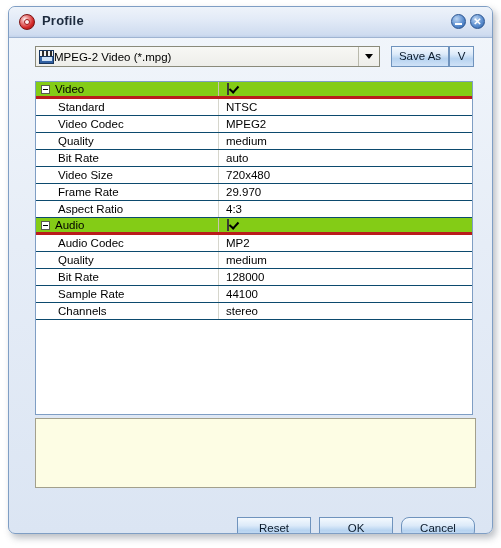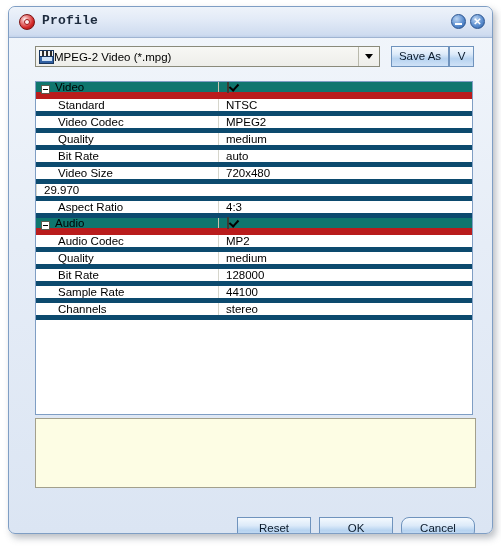--- a/index.html
+++ b/index.html
@@ -57,21 +57,20 @@
     box-sizing: border-box;
   }
   .title-text {
     position: absolute;
     left: 33px;
     top: 6px;
     font-size: 13px;
     font-weight: bold;
     color: #1d2b3e;
     letter-spacing: 0.2px;
-    font-family: Liberation Mono, monospace;
   }
   .winbtns {
     position: absolute;
     right: 7px;
     top: 7px;
     display: flex;
     gap: 4px;
   }
   .winbtn {
     width: 15px;
@@ -206,28 +205,28 @@
     background: #ffffff;
     border: 1px solid #7f9ec4;
     box-sizing: border-box;
     overflow: hidden;
   }
   .row {
     position: relative;
     height: 17px;
     display: flex;
     align-items: center;
-    border-bottom: 5px solid #0c4a6e;
+    border-bottom: 1px solid #0c4a6e;
     box-sizing: border-box;
     font-size: 11.5px;
     color: #000000;
   }
   .row.section {
-    background: #0f766e;
-    border-bottom: 7px solid #b91c1c;
+    background: #84cc16;
+    border-bottom: 3px solid #b91c1c;
     justify-content: space-between;
   }
   .row .name {
     width: 182px;
     padding-left: 6px;
     box-sizing: border-box;
     white-space: nowrap;
     overflow: hidden;
   }
   .row.item .name { padding-left: 22px; }
@@ -376,20 +375,21 @@
       <span class="name">Bit Rate</span>
       <span class="sep"></span>
       <span class="value">auto</span>
     </div>
     <div class="row item">
       <span class="name">Video Size</span>
       <span class="sep"></span>
       <span class="value">720x480</span>
     </div>
     <div class="row item">
+      <span class="name">Frame Rate</span>
       <span class="sep"></span>
       <span class="value">29.970</span>
     </div>
     <div class="row item">
       <span class="name">Aspect Ratio</span>
       <span class="sep"></span>
       <span class="value">4:3</span>
     </div>
 
     <div class="row section">

